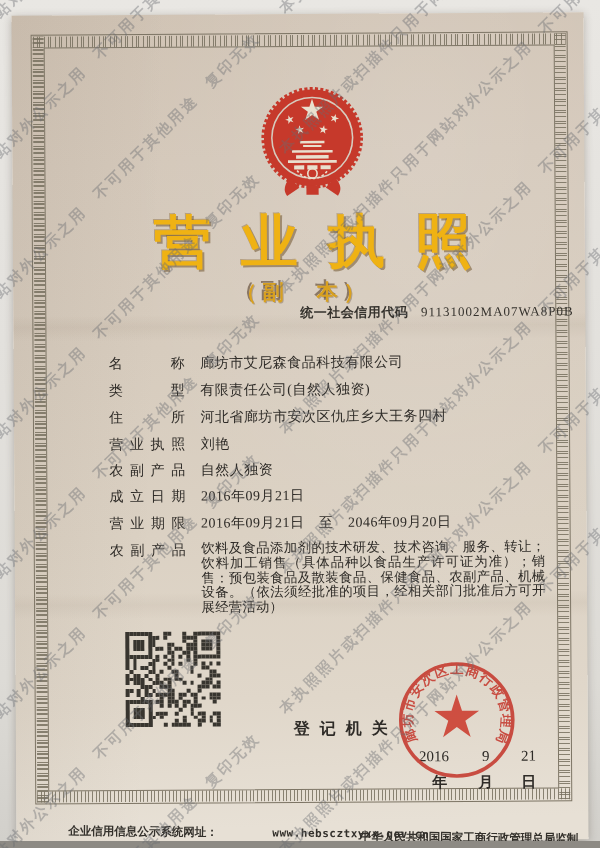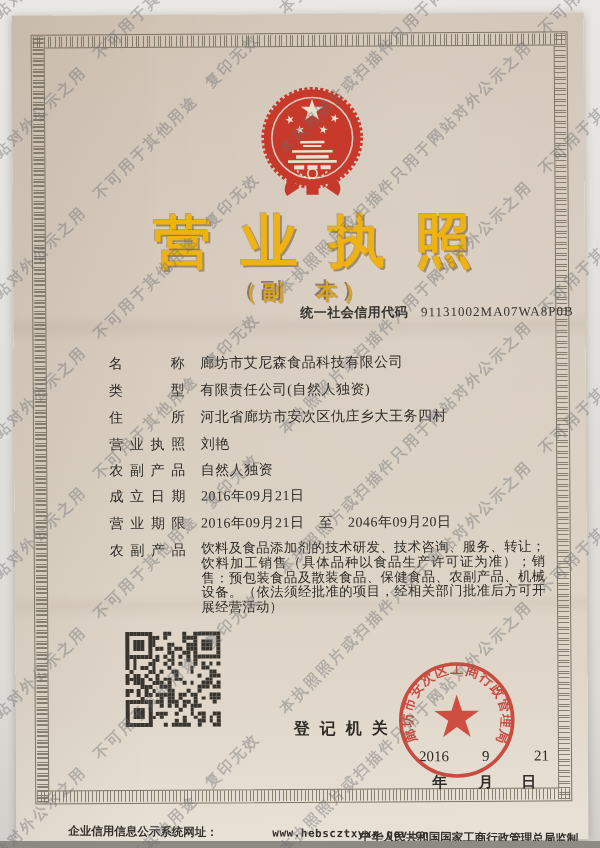--- a/index.html
+++ b/index.html
@@ -52,21 +52,21 @@
   .row .lab{display:inline-block;width:76px;font-weight:normal;text-align:justify;text-align-last:justify;vertical-align:top;}
   .row .val{display:inline-block;margin-left:12px;vertical-align:top;letter-spacing:.5px;}
   .row .val.scope{width:344px;font-size:13.4px;line-height:14.8px;letter-spacing:.2px;text-align:justify;}
   
   .qr{position:absolute;left:110px;top:617px;width:95px;height:95px;display:grid;grid-template-columns:repeat(25,1fr);grid-template-rows:repeat(25,1fr);}
   .qr i.on{background:#38352f;}
   .reg-label{position:absolute;left:278px;top:705px;font-size:16px;font-weight:bold;color:#2e2b27;letter-spacing:10px;}
   .date-line{position:absolute;top:735px;left:0;width:600px;font-size:15px;color:#2e2b27;}
   .date-line .y{position:absolute;left:403px;}
   .date-line .m{position:absolute;left:466px;}
-  .date-line .d{position:absolute;left:518px;}
+  .date-line .d{position:absolute;left:505px;}
   .ymd-line{position:absolute;top:760px;left:0;width:600px;font-size:15px;font-weight:bold;color:#2e2b27;}
   .ymd-line .y{position:absolute;left:416px;}
   .ymd-line .m{position:absolute;left:462px;}
   .ymd-line .d{position:absolute;left:505px;}
   .seal{position:absolute;left:377px;top:643px;width:128px;height:128px;opacity:.88;}
   .footer{position:absolute;left:0;top:812px;width:600px;transform:rotate(.9deg);font-size:11.5px;color:#33302b;}
   .footer .f-label{position:absolute;left:52px;top:0;font-weight:bold;}
   .footer .f-url{position:absolute;left:256px;top:1px;font-family:"DejaVu Sans Mono", monospace;font-size:11px;font-weight:bold;letter-spacing:.5px;}
   .footer .f-right{position:absolute;right:38px;top:3px;font-weight:bold;}
   

